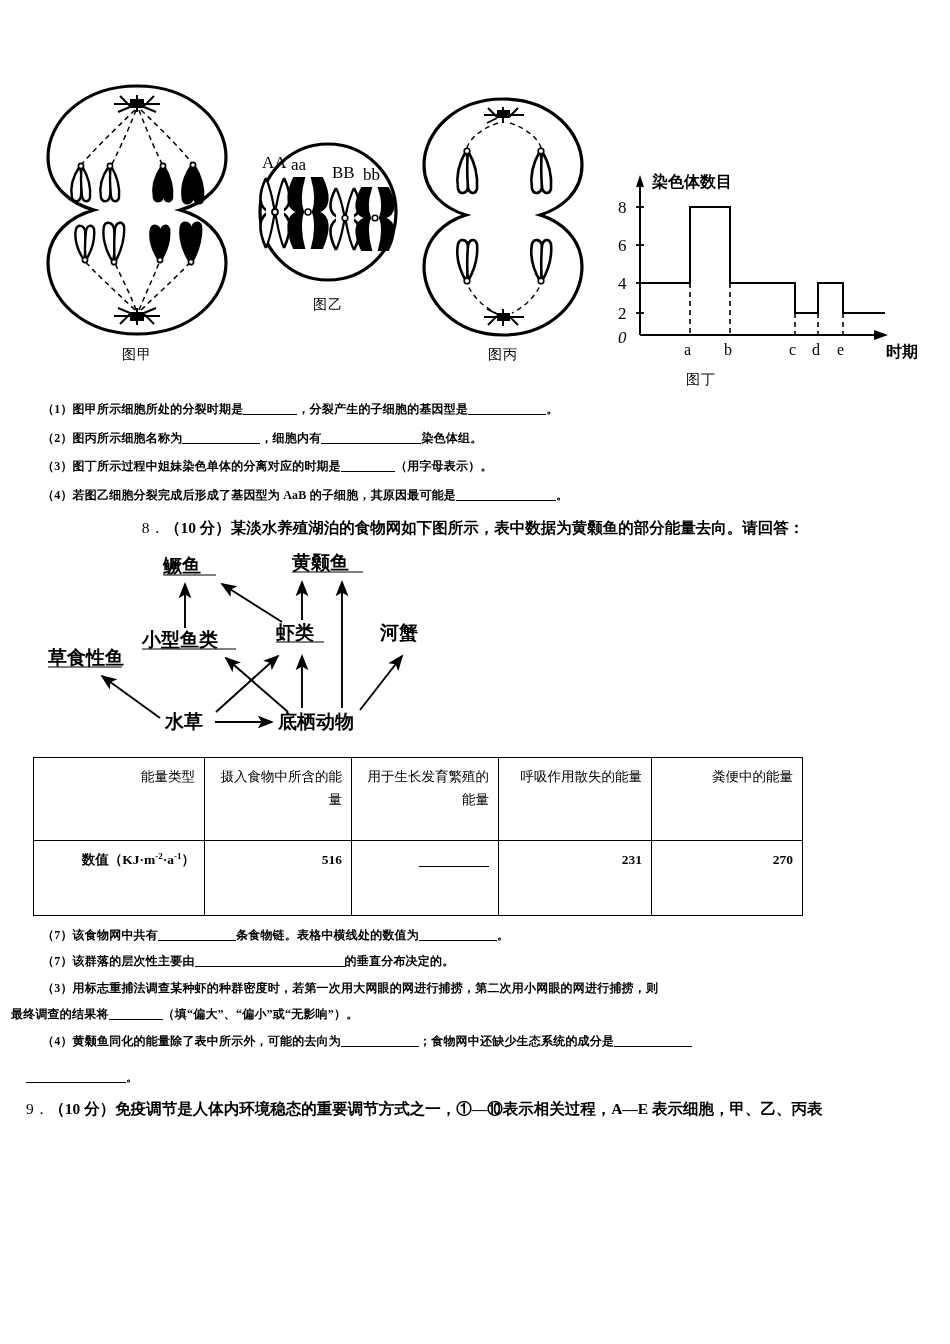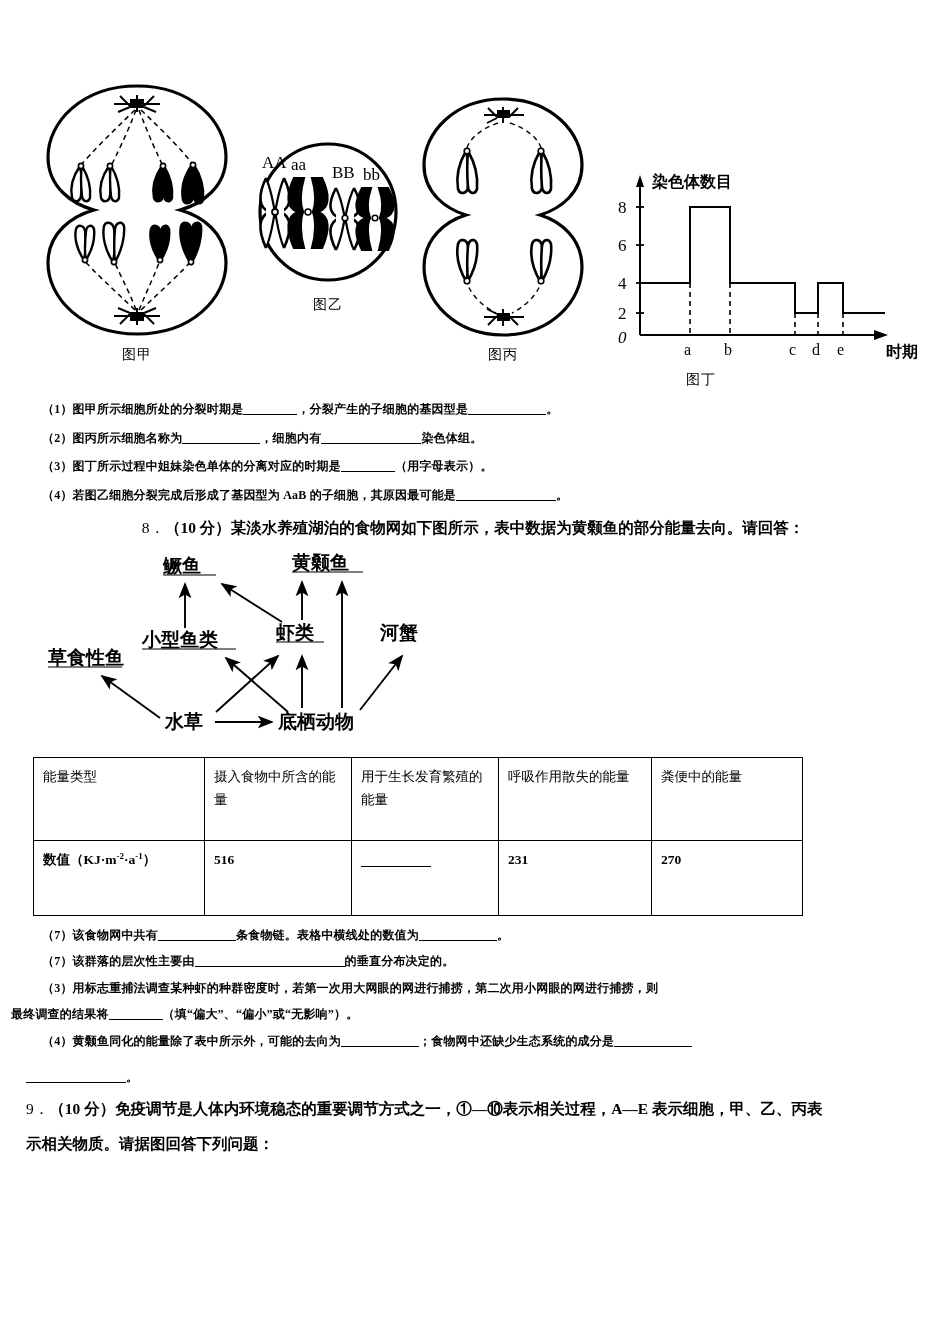--- a/index.html
+++ b/index.html
@@ -66,20 +66,21 @@
 
   
   .foodweb-wrap { position: relative; height: 205px; }
 
   
   table.energy {
     border-collapse: collapse;
     margin: 6px 0 0 33px;
     width: 674px;
     table-layout: fixed;
+    text-align: right;
   }
   table.energy td {
     border: 1px solid #000;
     padding: 7px 9px;
     font-size: 13.5px;
     font-family: "Liberation Serif", "DejaVu Serif", serif;
     vertical-align: top;
     line-height: 1.75;
   }
   table.energy tr.hdr td { height: 68px; }
@@ -415,16 +416,15 @@
 
     <p class="qline" style="margin-bottom:10px;"><span>（3）用标志重捕法调查某种虾的种群密度时，若第一次用大网眼的网进行捕捞，第二次用小网眼的网进行捕捞，则</span></p>
     <p class="qline" style="padding-left:11px; margin-bottom:12px;"><span>最终调查的结果将</span><span class="blank-s"></span><span>（填“偏大”、“偏小”或“无影响”）。</span></p>
 
     <p class="qline" style="margin-bottom:20px;"><span>（4）黄颡鱼同化的能量除了表中所示外，可能的去向为</span><span class="blank-m"></span><span>；食物网中还缺少生态系统的成分是</span><span class="blank-m"></span></p>
     <p class="qline" style="padding-left:26px;"><span class="blank-l"></span><span>。</span></p>
   </div>
 
   <div style="margin-top:10px;">
     <p class="qhead" style="margin-bottom:12px;"><span class="num">9．</span><span>（10 分）</span><span>免疫调节是人体内环境稳态的重要调节方式之一，①—⑩表示相关过程，A—E 表示细胞，甲、乙、丙表</span></p>
-    <p class="qhead"><span>示相关物质。请据图回答下列问题：</span></p>
   </div>
 
 </div>
 
 </body></html>

